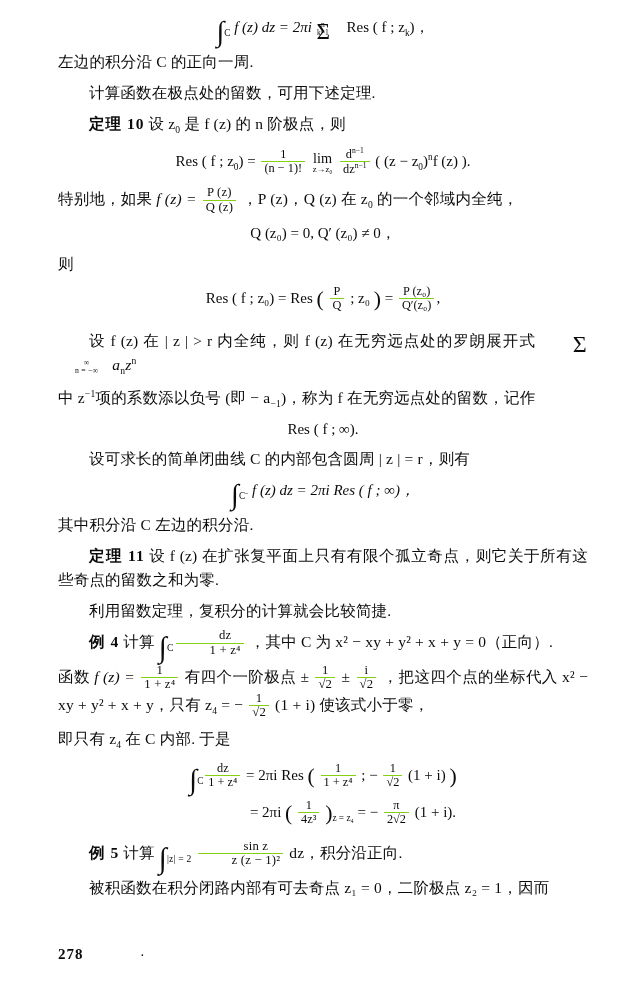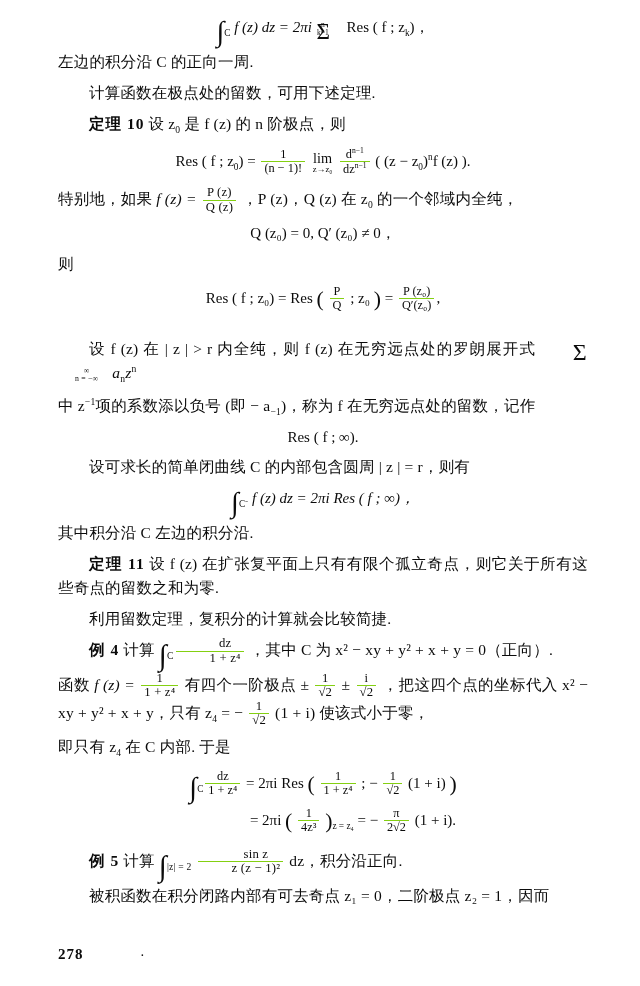--- a/index.html
+++ b/index.html
@@ -162,21 +162,21 @@
     <div class="center eq-line">
       <span>Res ( f ;  z₀) = Res</span>
       <span class="big">(</span>
       <span class="frac"><span class="num">P</span><span class="den">Q</span></span>
       <span>;  z₀</span>
       <span class="big">)</span>
       <span>=</span>
       <span class="frac"><span class="num">P (z₀)</span><span class="den">Q′(z₀)</span></span><span>,</span>
     </div>
 
-    <div class="para indent tight" style="margin-top:24px">
+    <div class="para indent tight" style="margin-top:16px">
       <span>设  f (z) 在  | z | &gt; r 内全纯，则  f (z) 在无穷远点处的罗朗展开式</span>
       <span class="sumsym">Σ</span><span class="sumlim"><span class="top">∞</span><span class="bot">n = −∞</span></span><span class="mi">a</span><span class="sub">n</span><span class="mi">z</span><span class="sup">n</span>
     </div>
 
     <div class="para noindent">
       <span>中  z</span><span class="sup">−1</span><span>项的系数添以负号 (即 − a</span><span class="sub">−1</span><span>)，称为 f 在无穷远点处的留数，记作</span>
     </div>
 
     <div class="center">Res ( f ;  ∞).</div>
 

